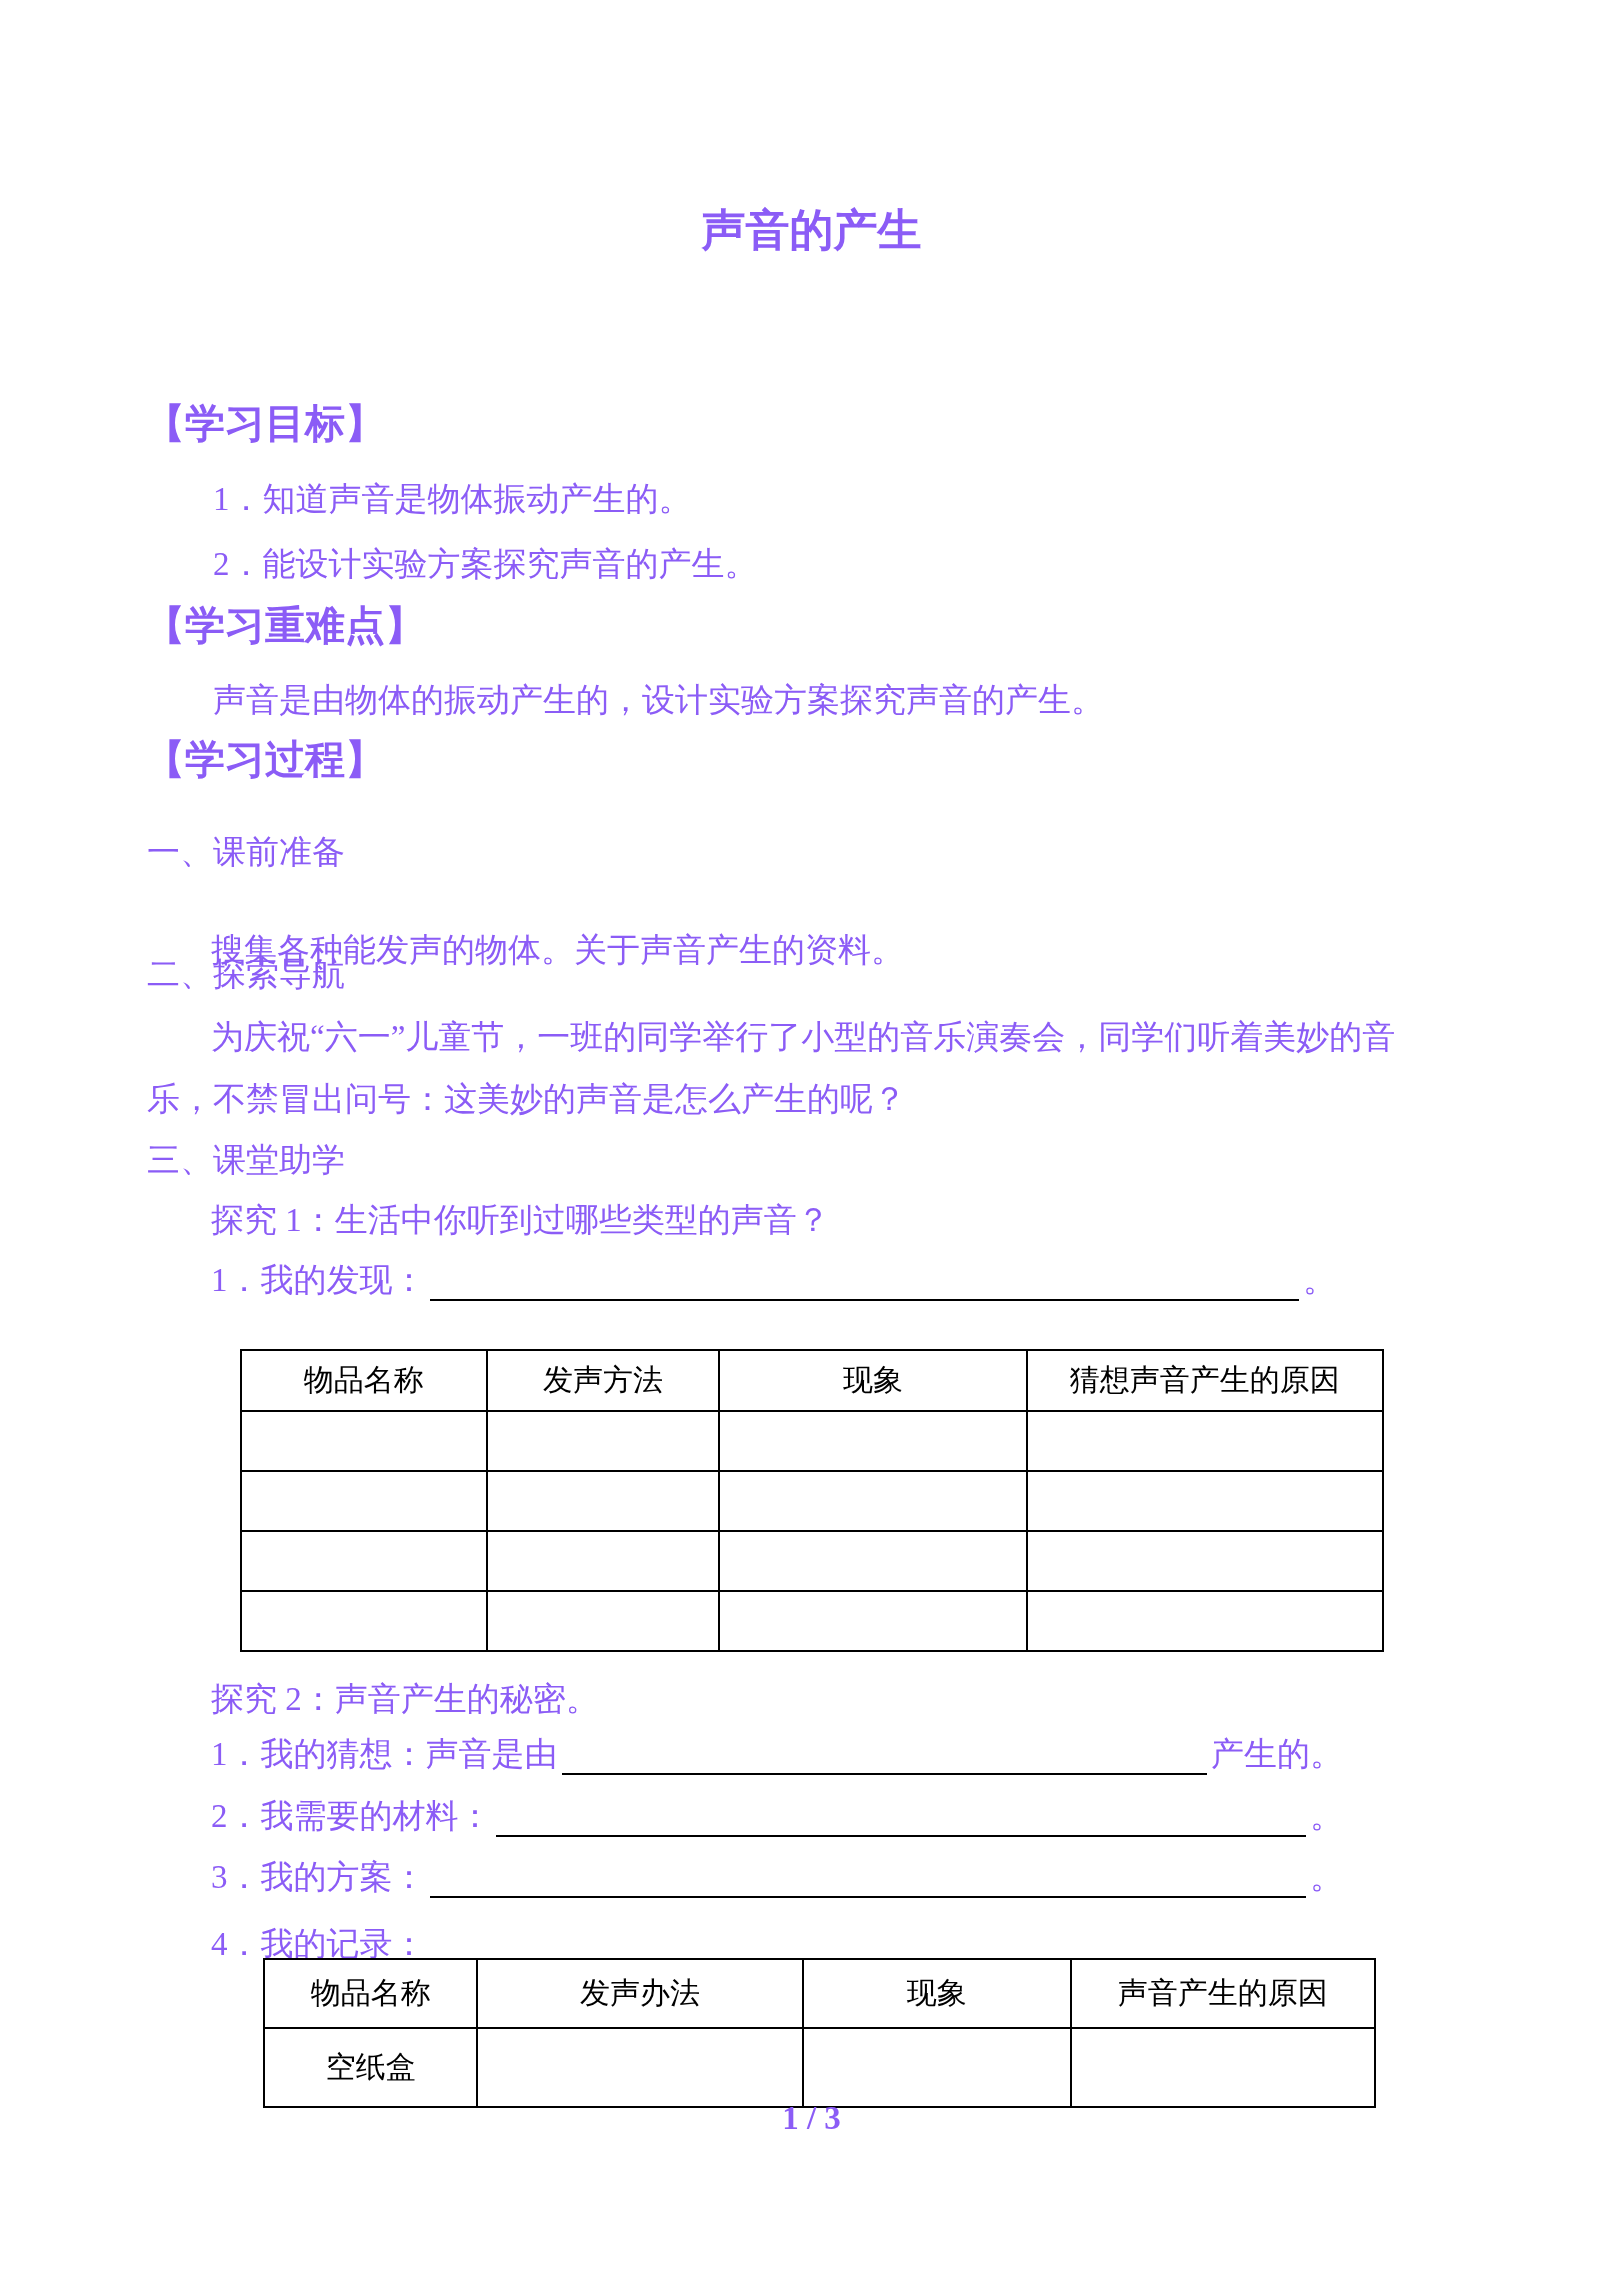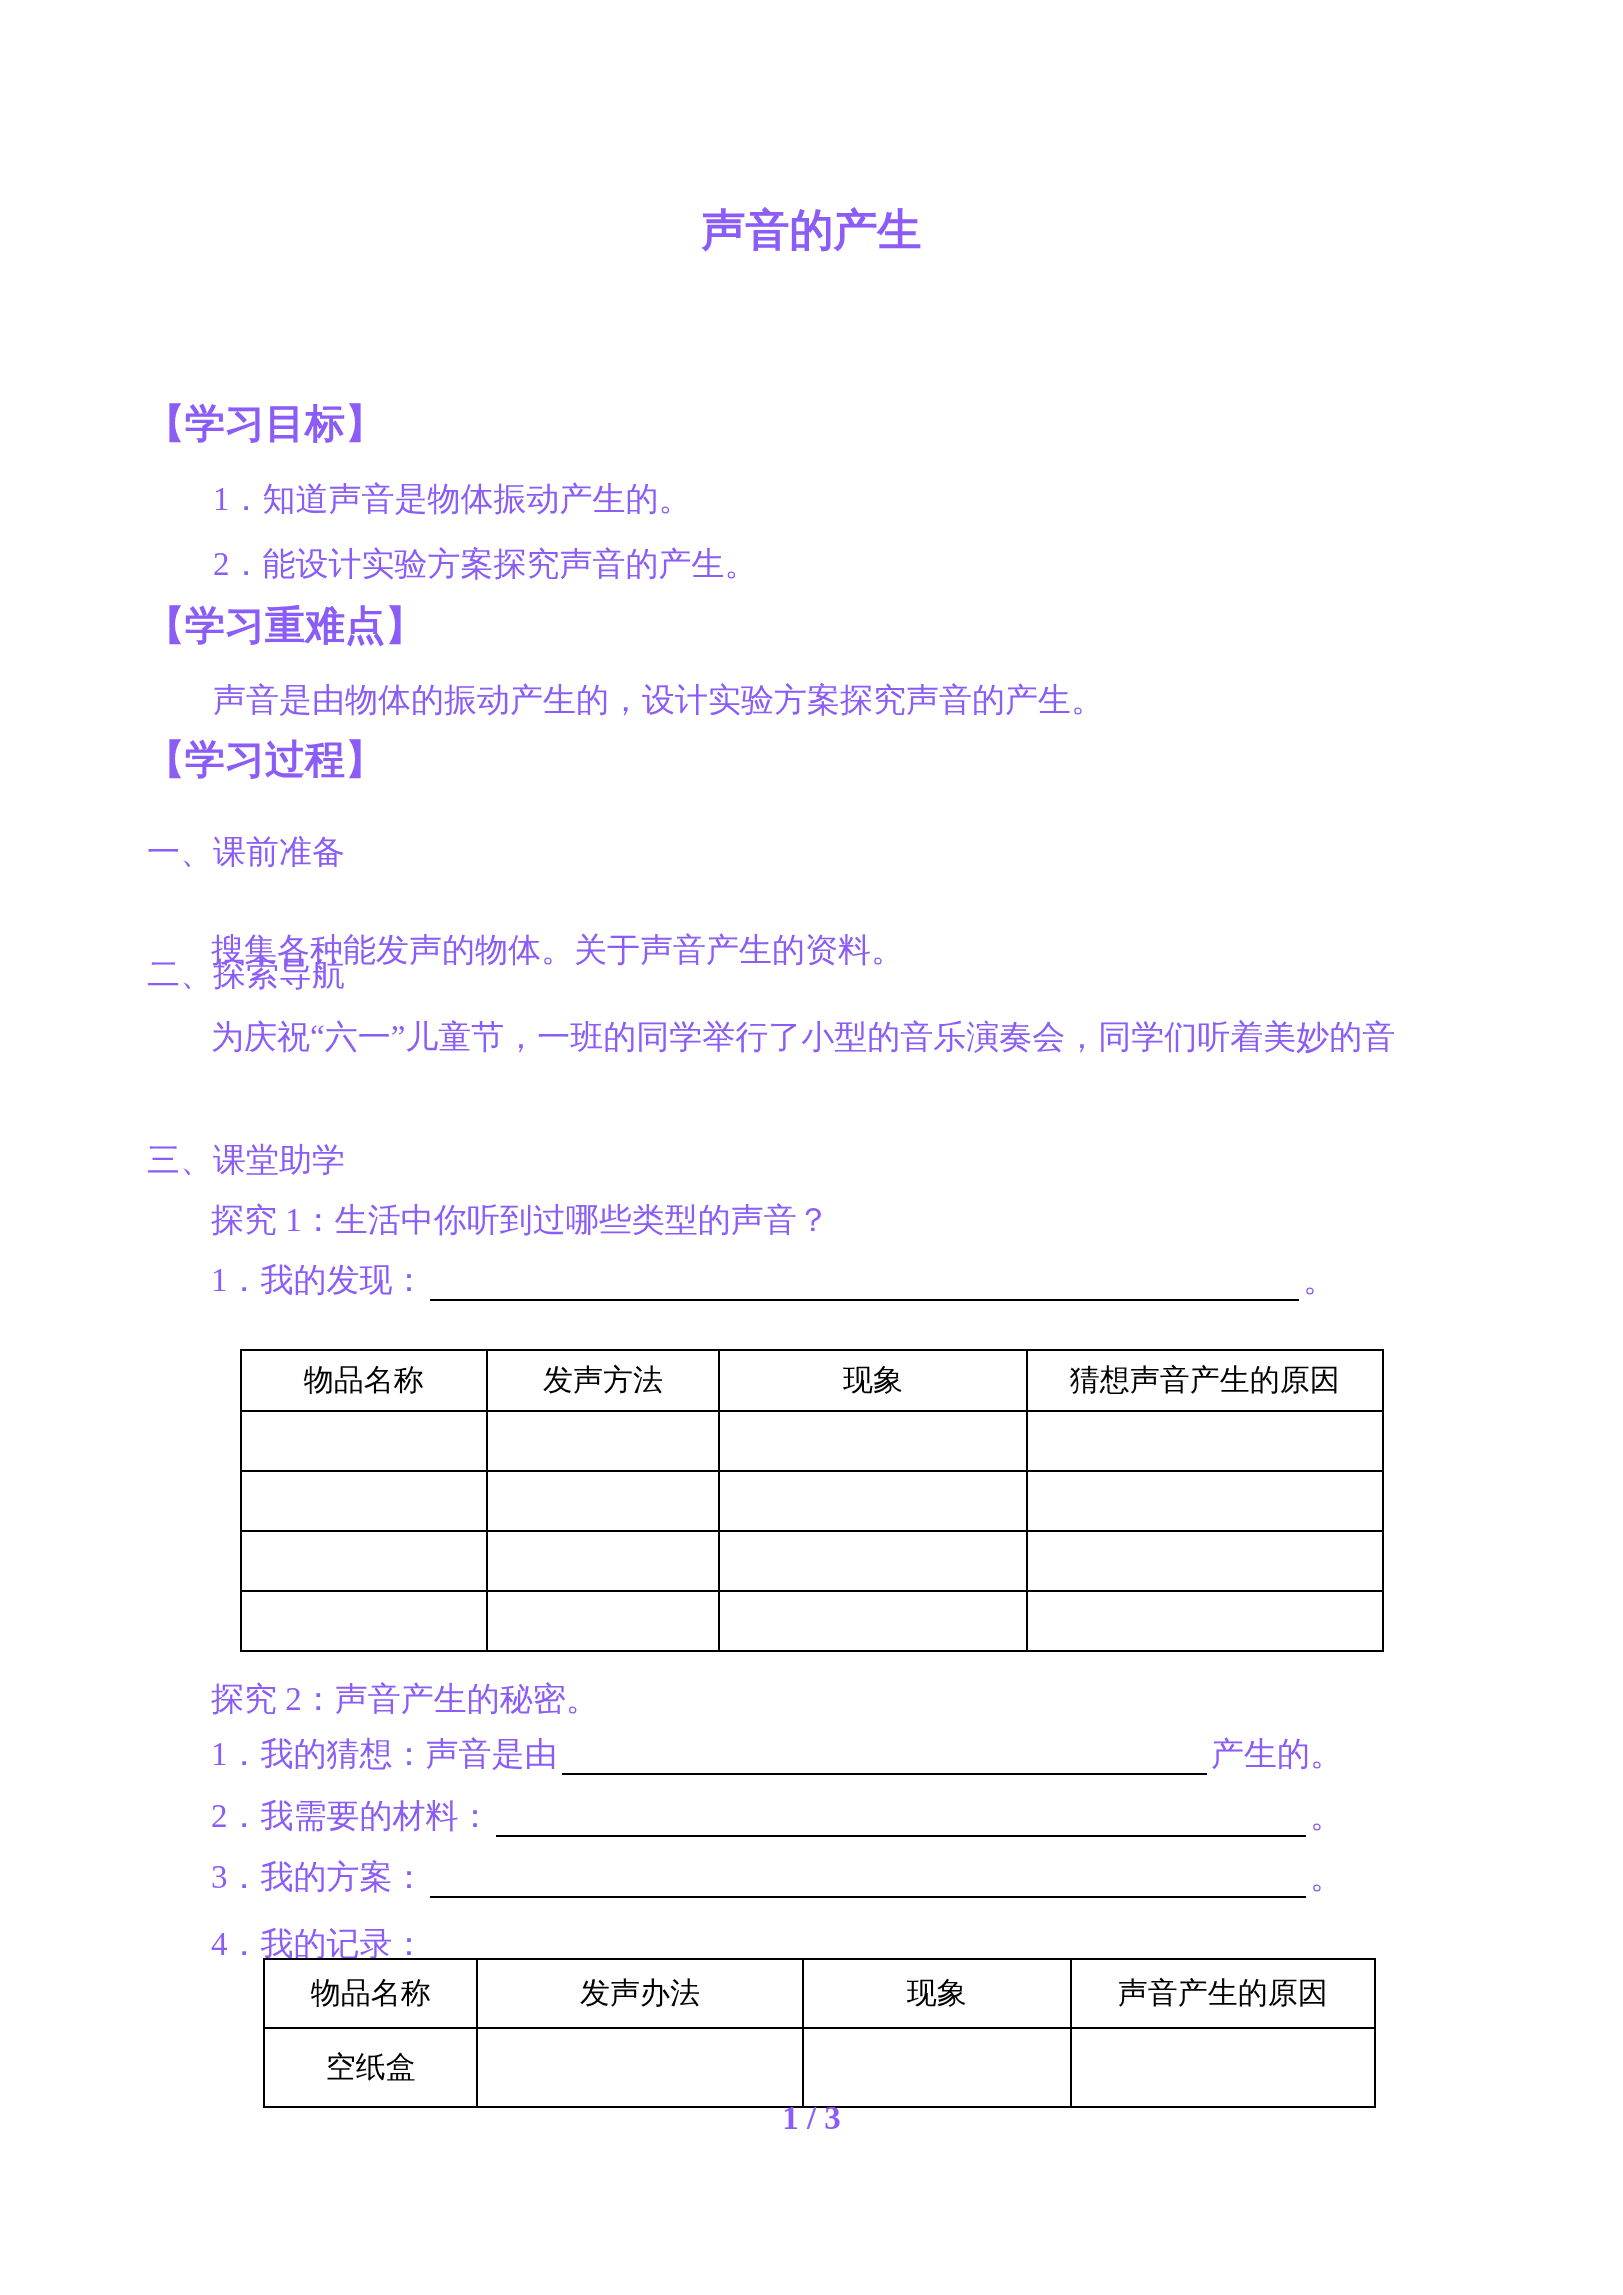--- a/index.html
+++ b/index.html
@@ -81,20 +81,21 @@
   <div class="line bracket-heading" style="top:601px;">【学习重难点】</div>
   <div class="line" style="top:680px;left:213px;">声音是由物体的振动产生的，设计实验方案探究声音的产生。</div>
 
   <div class="line bracket-heading" style="top:735px;">【学习过程】</div>
 
   <div class="line" style="top:832px;left:147px;">一、课前准备</div>
   <div class="line" style="top:890px;left:211px;margin-top:40px;">搜集各种能发声的物体。关于声音产生的资料。</div>
 
   <div class="line" style="top:954px;left:147px;">二、探索导航</div>
   <div class="line" style="top:1017px;left:211px;">为庆祝“六一”儿童节，一班的同学举行了小型的音乐演奏会，同学们听着美妙的音</div>
+  <div class="line" style="top:1079px;left:147px;">乐，不禁冒出问号：这美妙的声音是怎么产生的呢？</div>
 
   <div class="line" style="top:1140px;left:147px;">三、课堂助学</div>
 
   <div class="line" style="top:1200px;left:211px;">探究 1：生活中你听到过哪些类型的声音？</div>
 
   <div class="line blank-line" style="top:1260px;left:211px;width:1125px;">
     <span>1．我的发现：</span>
     <span class="blank"></span>
     <span>。</span>
   </div>

